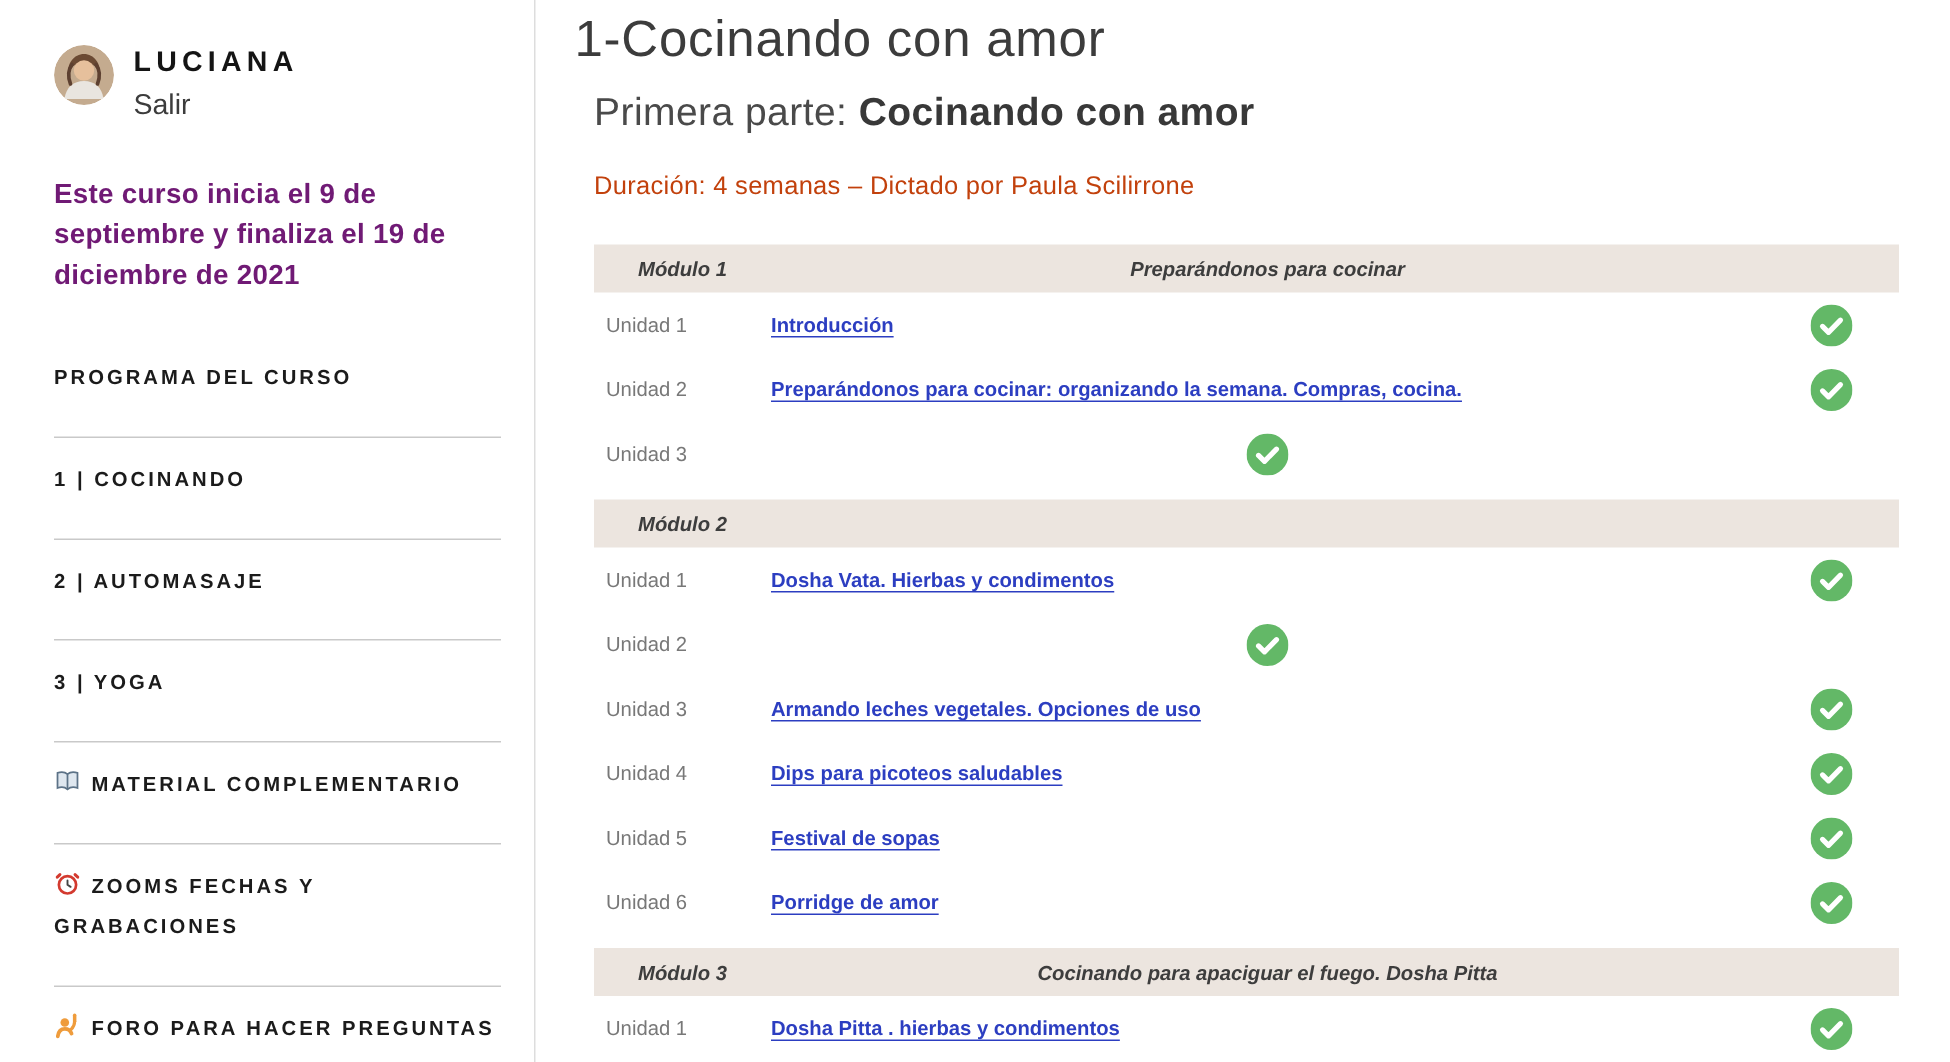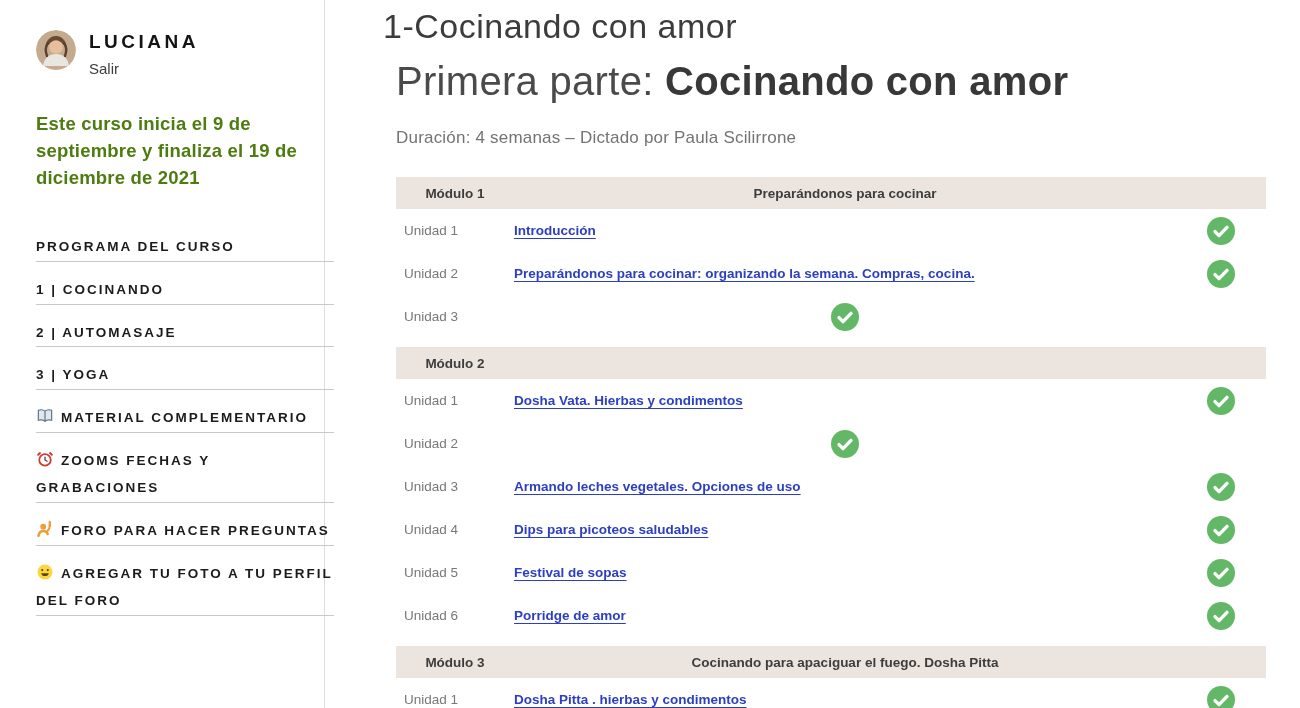--- a/index.html
+++ b/index.html
@@ -9,21 +9,21 @@
     background: #ffffff;
     color: #1c1c1c;
     overflow: hidden;
     position: relative;
   }
 
   
   .sidebar {
     position: absolute;
     left: 0; top: 0;
-    width: 325px; height: 708px;
+    width: 357px; height: 708px;
     border-right: 1px solid #ddd;
     padding: 30px 18px 0 36px;
   }
   .profile {
     display: flex;
     align-items: flex-start;
     gap: 13px;
   }
   .avatar {
     width: 40px; height: 40px;
@@ -34,38 +34,38 @@
   }
   .avatar svg { display: block; }
   .user-name {
     font-size: 19px;
     font-weight: 700;
     letter-spacing: 3.5px;
     color: #141414;
     margin-top: 1px;
   }
   .logout {
-    font-size: 15px;
+    font-size: 19px;
     color: #3c3c3c;
     margin-top: 7px;
     cursor: pointer;
   }
   .course-dates {
     margin-top: 34px;
     width: 302px;
     font-size: 18.5px;
     font-weight: 700;
     line-height: 1.45;
-    color: #4d7c0f;
+    color: #701a75;
     letter-spacing: 0.2px;
   }
   .nav { margin-top: 28px; }
   .nav-item {
     width: 298px;
-    padding: 14px 0 0;
+    padding: 14px 0 25px;
     border-bottom: 1px solid var(--c-divider);
     font-size: 13.5px;
     font-weight: 700;
     letter-spacing: 2px;
     line-height: 2.05;
     color: #1b1b1b;
     cursor: pointer;
   }
   .nav-icon {
     display: inline-block;
@@ -84,30 +84,30 @@
   }
   .page-title {
     margin: 7px 0 0 26px;
     font-size: 34px;
     font-weight: 400;
     letter-spacing: 0.5px;
     color: #3c3c3c;
   }
   .section-title {
     margin: 13px 0 0 39px;
-    font-size: 40px;
+    font-size: 26px;
     color: #3f3f3f;
     letter-spacing: 0.3px;
   }
   .section-title .prefix { font-weight: 400; color: #4a4a4a; }
   .section-title .strong { font-weight: 700; color: #383838; }
   .meta {
     margin: 24px 0 0 39px;
     font-size: 17px;
-    color: #737373;
+    color: #c2410c;
     letter-spacing: 0.2px;
   }
 
   .course-table {
     margin: 29px 0 0 39px;
     width: 870px;
   }
   .mod-header {
     display: grid;
     grid-template-columns: 118px 1fr 90px;
@@ -115,20 +115,21 @@
     height: 32px;
     background: var(--c-module-bar);
     margin-top: 9px;
   }
   .module-section:first-child .mod-header { margin-top: 0; }
   .mod-label, .mod-title {
     text-align: center;
     font-size: 13.5px;
     font-weight: 700;
     color: #3d3d3d;
+    font-style: italic;
   }
   .unit-row {
     display: grid;
     grid-template-columns: 118px 1fr 90px;
     align-items: center;
     height: 43px;
   }
   .unit-label {
     padding-left: 8px;
     font-size: 13.5px;

